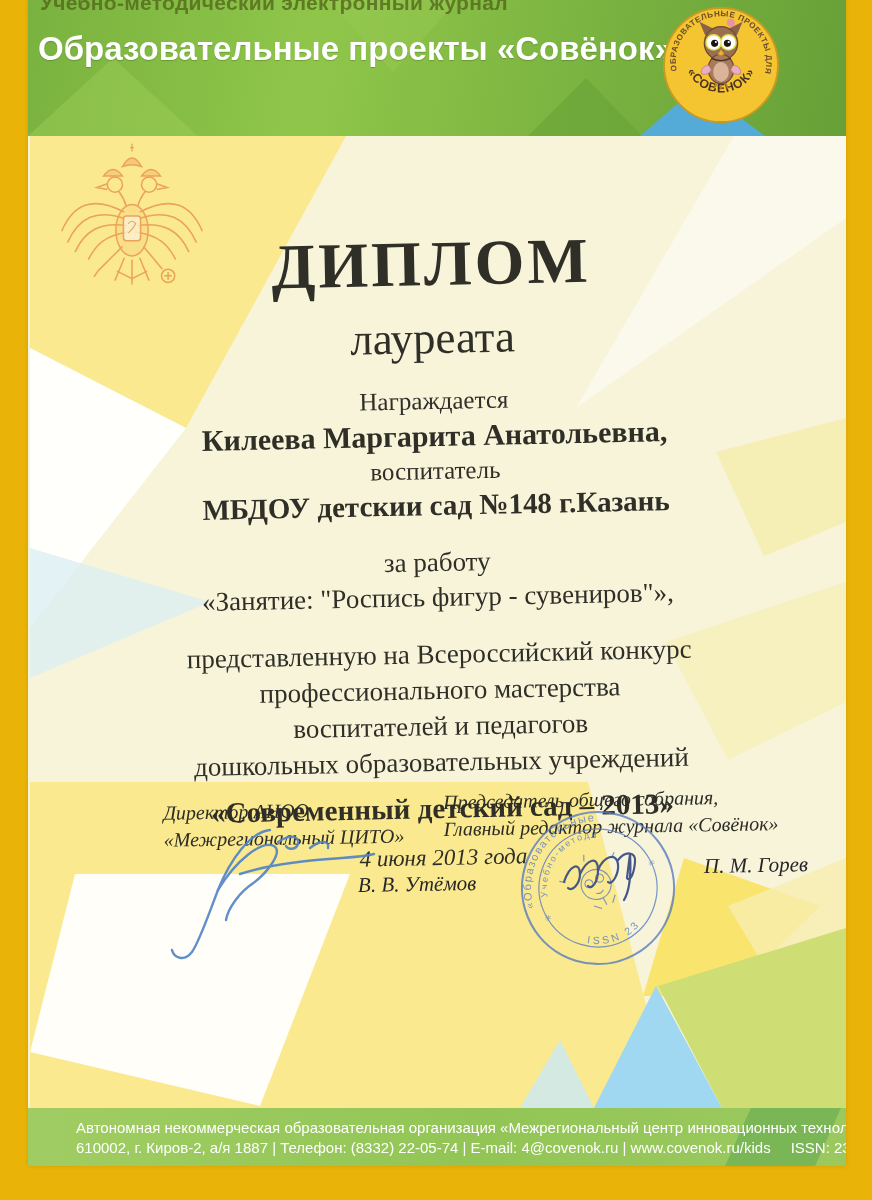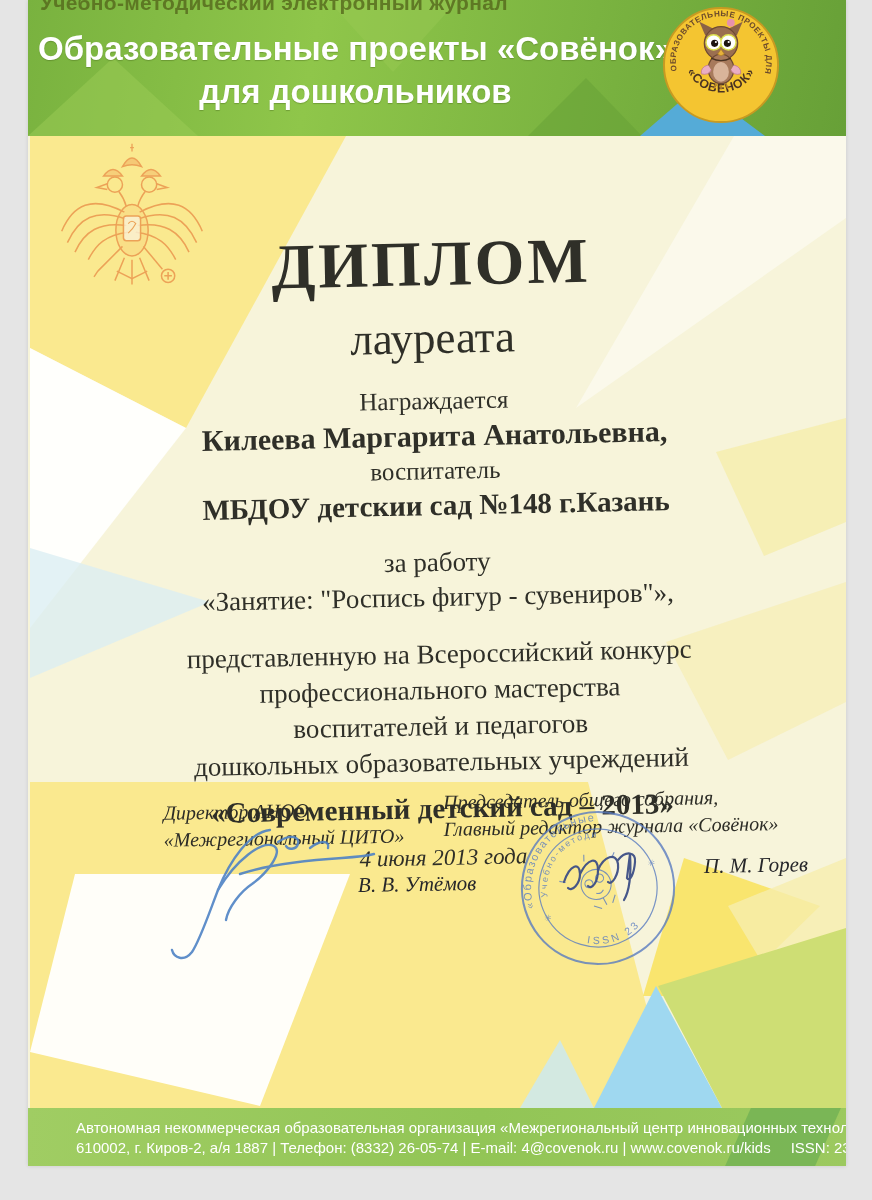--- a/index.html
+++ b/index.html
@@ -3,21 +3,21 @@
 <meta charset="utf-8">
 <style>
   :root{
     --header-green:#7cb342; --footer-green:#97c95c; --body-cream:#f7f4da;
     --pattern-yellow:#fae98f; --pattern-blue:#9fd8f0; --pattern-lime:#cede74;
     --logo-yellow:#f4c531; --eagle-gold:#ec9f55; --stamp-blue:#5a7cc0;
     --signature-blue:#4f83c5; --text-dark:#2f2f28;
   }
   *{margin:0;padding:0;box-sizing:border-box;}
   html,body{width:872px;height:1200px;background:#fdfdfa;font-family:"Liberation Sans",sans-serif;}
-  .canvas{position:relative;width:872px;height:1200px;overflow:hidden;background:#e5e5e5;}
+  .canvas{position:relative;width:872px;height:1200px;overflow:hidden;background:#eab308;}
   .page{position:absolute;left:28px;top:0;width:818px;height:1166px;background:var(--body-cream,#f7f4da);box-shadow:0 0 4px rgba(0,0,0,.12);}
   .bg-pattern{position:absolute;left:0;top:0;width:818px;height:1166px;}
   
   .header{position:absolute;left:0;top:0;width:818px;height:136px;overflow:hidden;
     background:linear-gradient(100deg,#79b23f 0%,#8fc64a 35%,#7ab340 68%,#67a037 100%);}
   .journal-line{position:absolute;left:12px;top:-9px;font-size:21px;font-weight:bold;color:#55681c;opacity:.8;letter-spacing:.3px;white-space:nowrap;}
   .header-title{position:absolute;left:10px;top:27px;color:#fff;font-weight:bold;font-size:33px;line-height:43px;text-shadow:0 1px 1px rgba(60,90,20,.35);text-align:center;}
   .logo{position:absolute;left:634px;top:6px;width:118px;height:118px;}
   
   .tilt{position:absolute;left:0;top:228px;width:818px;text-align:center;transform:rotate(-1.2deg);color:var(--text-dark,#2f2f28);}
@@ -72,21 +72,20 @@
     <div class="header">
       <svg width="818" height="136" style="position:absolute;left:0;top:0;">
         <polygon points="0,136 170,136 85,58" fill="#9ccb55" opacity="0.5"></polygon>
         <polygon points="300,0 430,0 365,72" fill="#9ccb55" opacity="0.4"></polygon>
         <polygon points="500,136 614,136 558,78" fill="#659f35" opacity="0.5"></polygon>
         <polygon points="612,136 737,136 670,86" fill="#53abdf" opacity="0.95"></polygon>
       </svg>
       <div class="journal-line">Учебно-методический электронный журнал</div>
       <div class="header-title">
         <div>Образовательные проекты «Совёнок»</div>
-        <div>для дошкольников</div>
       </div>
 
       <svg class="logo" viewBox="0 0 120 120">
         <circle cx="60" cy="60" r="58" fill="#f4c531" stroke="#c79a22" stroke-width="2"></circle>
         <defs>
           <path id="arcTop" d="M 15 66 A 46 46 0 1 1 105 66"></path>
           <path id="arcBot" d="M 24 62 A 38 38 0 0 0 96 62"></path>
         </defs>
         <text font-size="8.2" font-weight="bold" fill="#6b4a2b" letter-spacing="0.6" font-family="Liberation Sans, sans-serif">
           <textPath href="#arcTop">ОБРАЗОВАТЕЛЬНЫЕ ПРОЕКТЫ ДЛЯ ДОШКОЛЬНИКОВ</textPath>
@@ -225,20 +224,20 @@
     </svg>
 
     <div class="sig-name name-left">В. В. Утёмов</div>
     <div class="sig-name name-right">П. М. Горев</div>
 
     <div class="footer-band">
       <div class="footer-par"></div>
       <div class="footer-text">
         <div>Автономная некоммерческая образовательная организация «Межрегиональный центр инновационных технологий в образовании»</div>
         <div class="footer-l2">
-          <span>610002, г. Киров-2, а/я 1887  |  Телефон: (8332) 26-05-74  |  E-mail: 4@covenok.ru  |  www.covenok.ru/kids</span>
+          <span>610002, г. Киров-2, а/я 1887  |  Телефон: (8332) 22-05-74  |  E-mail: 4@covenok.ru  |  www.covenok.ru/kids</span>
           <span class="footer-issn">ISSN: 2307-9282</span>
         </div>
       </div>
     </div>
 
   </div>
 </div>
 
 </body></html>

